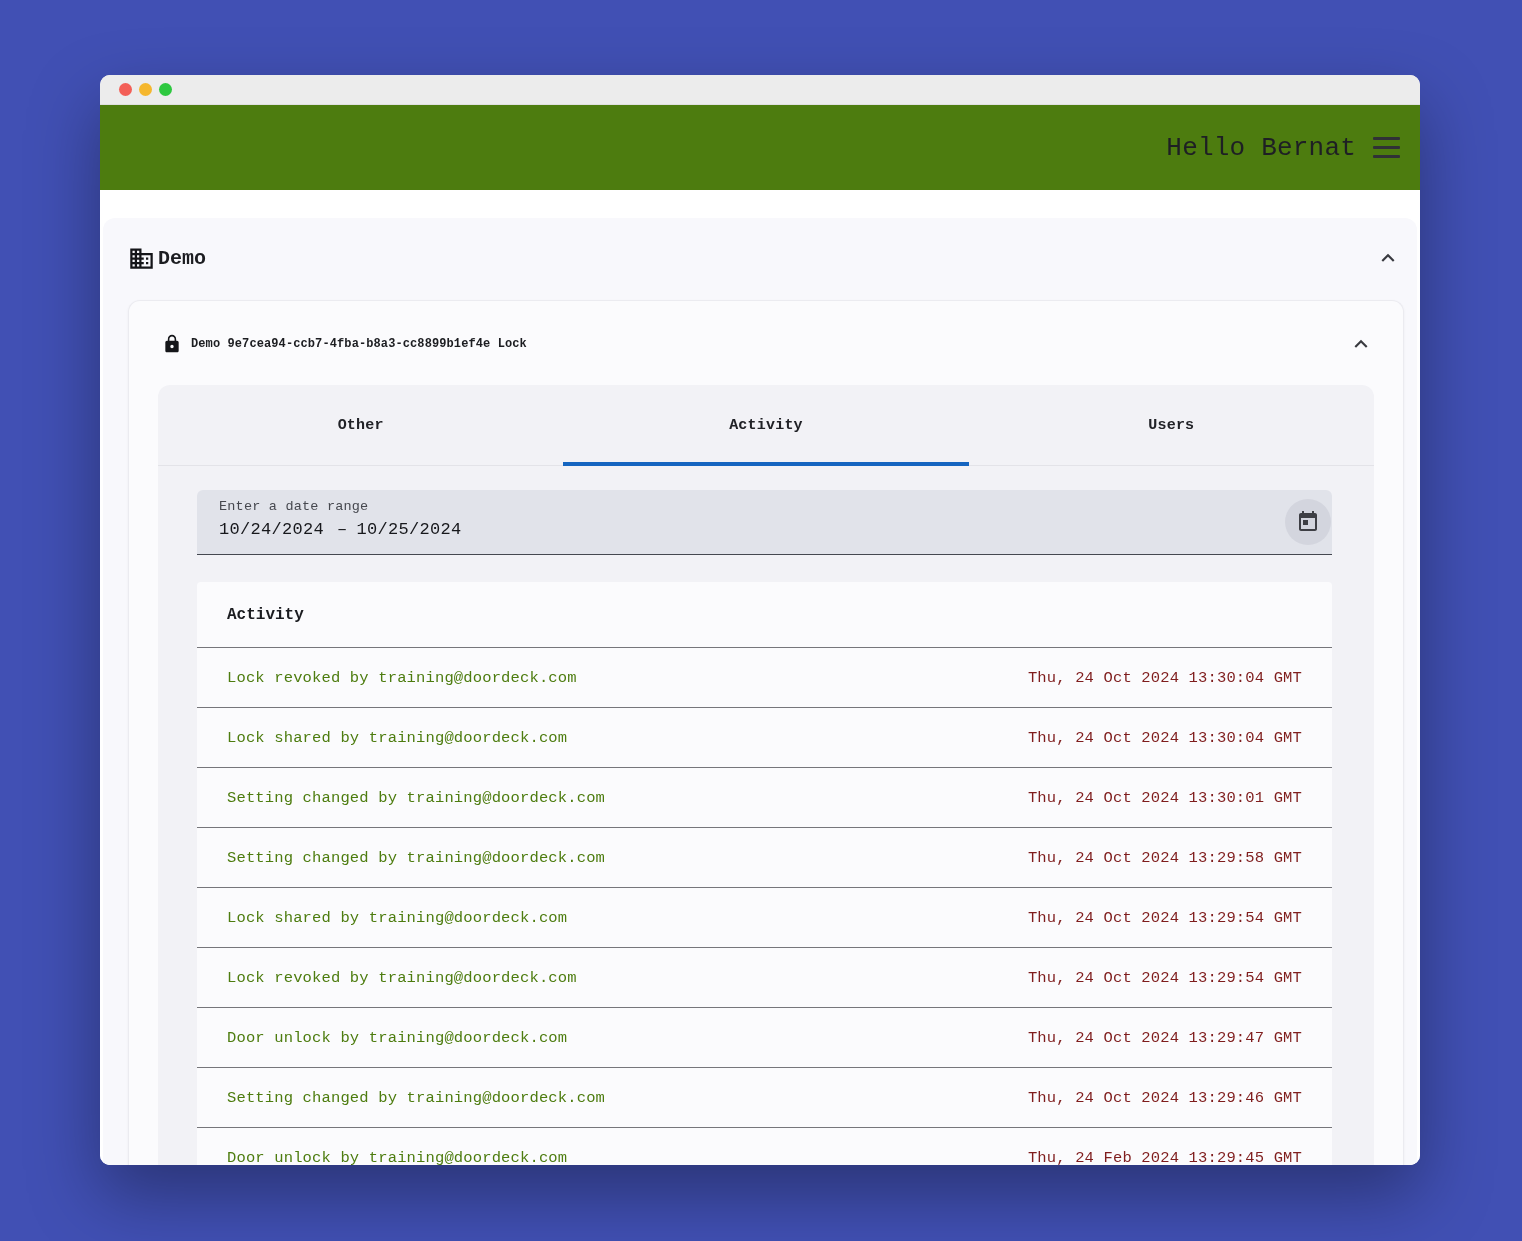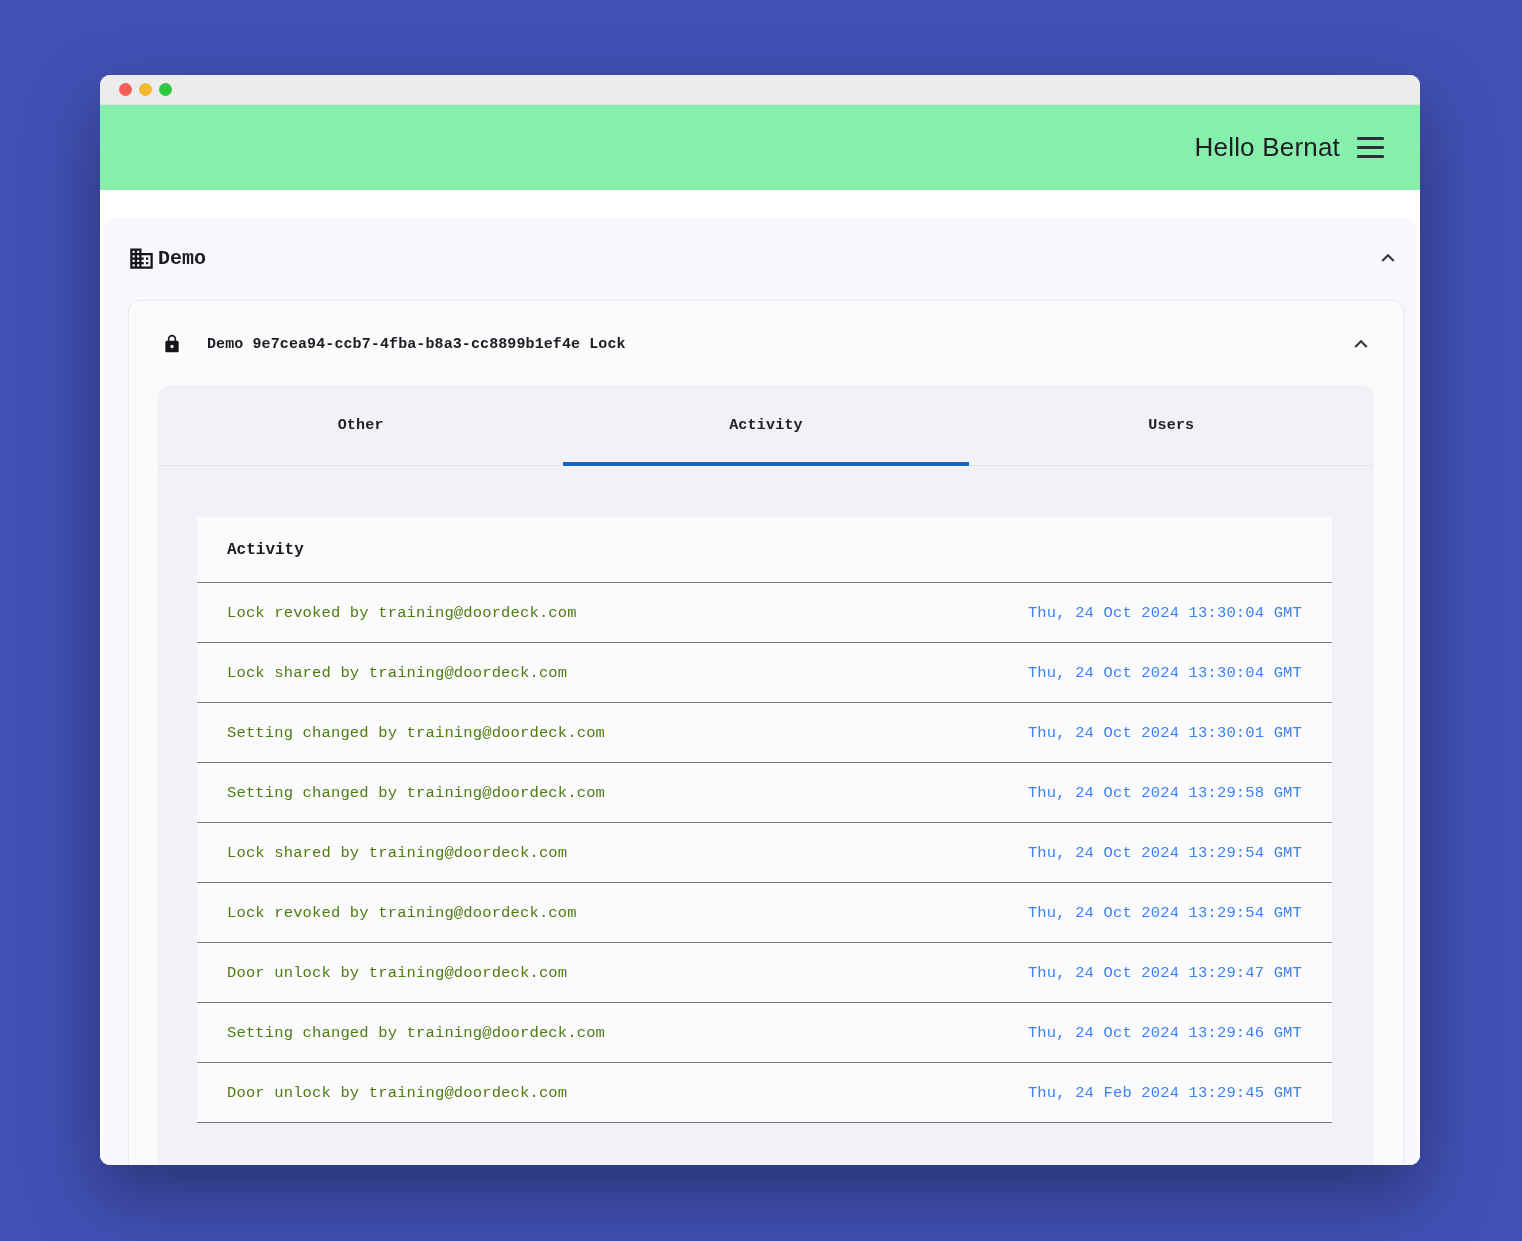--- a/index.html
+++ b/index.html
@@ -23,23 +23,24 @@
     display: flex; align-items: center; padding-left: 19px;
     border-bottom: 1px solid #dfdfdf;
   }
   .dot { width: 13px; height: 13px; border-radius: 50%; margin-right: 7px; }
   .dot.red    { background: #f35f57; }
   .dot.yellow { background: #f5b72e; }
   .dot.green  { background: #2ec840; }
 
   
   .toolbar {
-    height: 85px; background: #86efac;
+    height: 85px; background: #4d7c0f;
     display: flex; align-items: center; justify-content: flex-end;
-    padding-right: 36px;
+    padding-right: 20px;
+    font-family: Liberation Mono, monospace;
   }
   .greeting { font-size: 26px; color: #1e1f24; margin-right: 17px; letter-spacing: .2px; }
   .hamburger { width: 27px; height: 21px; display: flex; flex-direction: column; justify-content: space-between; cursor: pointer; }
   .hamburger span { display: block; height: 3px; border-radius: 1px; background: #303136; }
 
   
   .page { background: #ffffff; height: 975px; padding: 28px 3px 0 3px; font-family: Liberation Mono, monospace; }
 
   .demo-card {
     background: #f8f8fc; border-radius: 12px;
@@ -58,21 +59,21 @@
     background: #fbfbfd;
     border: 1px solid #ebebf0; border-bottom: none;
     border-radius: 12px 12px 0 0;
     box-shadow: 0 1px 3px rgba(0,0,0,.05);
     padding-top: 28px; height: 1150px;
   }
   .lock-header {
     display: flex; align-items: center;
     padding: 0 27px 26px 33px;
   }
-  .lock-header .title { font-size: 15px; font-weight: 700; color: #1c1d21; margin-left: 25px; letter-spacing: .1px; }
+  .lock-header .title { font-size: 12px; font-weight: 700; color: #1c1d21; margin-left: 9px; letter-spacing: .1px; }
 
   
   .tab-panel {
     margin: 0 29px; background: #f2f2f6;
     border-radius: 12px 12px 0 0;
     padding-bottom: 60px; height: 1060px;
   }
   .tabs { display: flex; height: 81px; border-bottom: 1px solid #e3e3e8; }
   .tab {
     flex: 1; display: flex; align-items: center; justify-content: center;
@@ -108,21 +109,21 @@
   .t-header {
     height: 66px; display: flex; align-items: center;
     padding: 0 30px; font-size: 16px; font-weight: 700; color: #1b1c20;
     border-bottom: 1px solid #76767b;
   }
   .t-row {
     height: 60px; display: flex; align-items: center; justify-content: space-between;
     padding: 0 30px; border-bottom: 1px solid #76767b;
   }
   .t-event { font-size: 15.5px; color: #4d7c0f; letter-spacing: .15px; }
-  .t-time  { font-size: 15.5px; color: #3b82f6; letter-spacing: .15px; }
+  .t-time  { font-size: 15.5px; color: #7f1d1d; letter-spacing: .15px; }
 
   svg { display: block; }
 </style>
 </head>
 <body>
 
 <div class="window">
 
   <div class="titlebar">
     <span class="dot red"></span>
@@ -183,20 +184,33 @@
               <div class="tab active">
                 <span>Activity</span>
               </div>
               <div class="tab">
                 <span>Users</span>
               </div>
             </div>
 
           <div class="content">
 
+            <div class="date-field">
+              <div class="df-label">Enter a date range</div>
+              <div class="df-value">
+                <span>10/24/2024</span>
+                <span class="df-sep">–</span>
+                <span>10/25/2024</span>
+              </div>
+              <button class="df-toggle">
+                <svg width="24" height="24" viewBox="0 0 24 24" fill="#3e3f45">
+                  <path d="M19 3h-1V1h-2v2H8V1H6v2H5c-1.11 0-2 .9-2 2v14c0 1.1.89 2 2 2h14c1.1 0 2-.9 2-2V5c0-1.1-.9-2-2-2zm0 16H5V8h14v11zM7 10h5v5H7z"></path>
+                </svg>
+              </button>
+            </div>
 
             <div class="table">
               <div class="t-header">Activity</div>
               <div id="rows">
                   <div class="t-row">
                     <span class="t-event">Lock revoked by training@doordeck.com</span>
                     <span class="t-time">Thu, 24 Oct 2024 13:30:04 GMT</span>
                   </div>
                   <div class="t-row">
                     <span class="t-event">Lock shared by training@doordeck.com</span>

